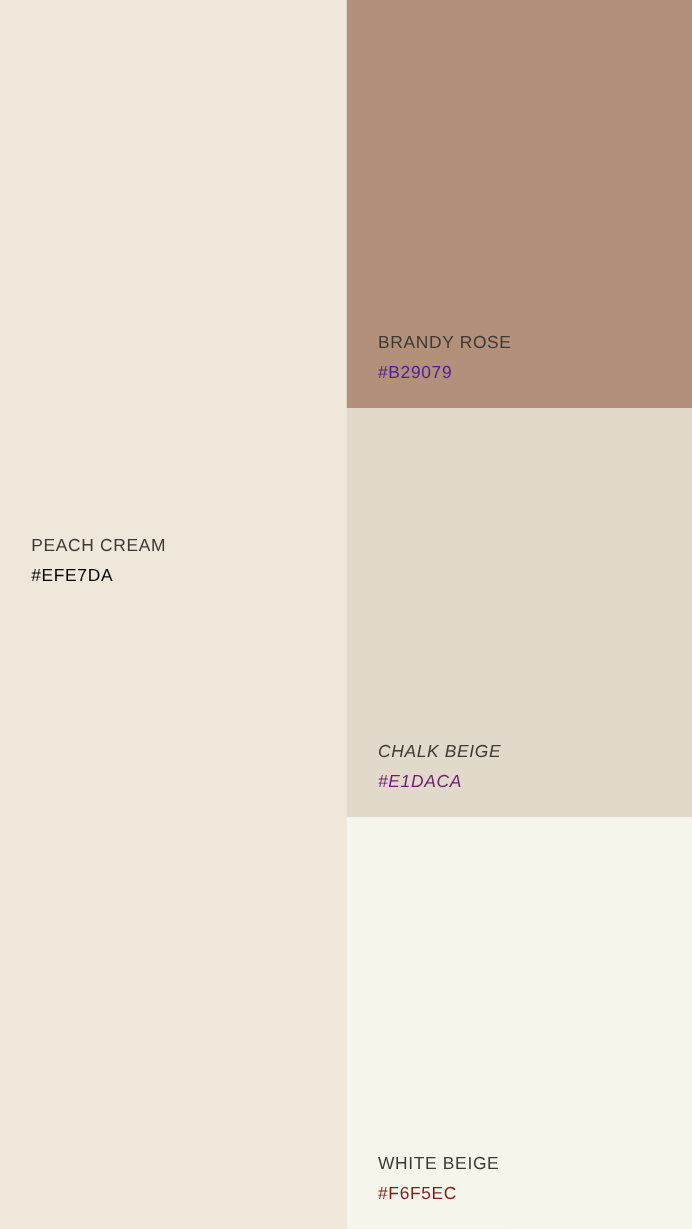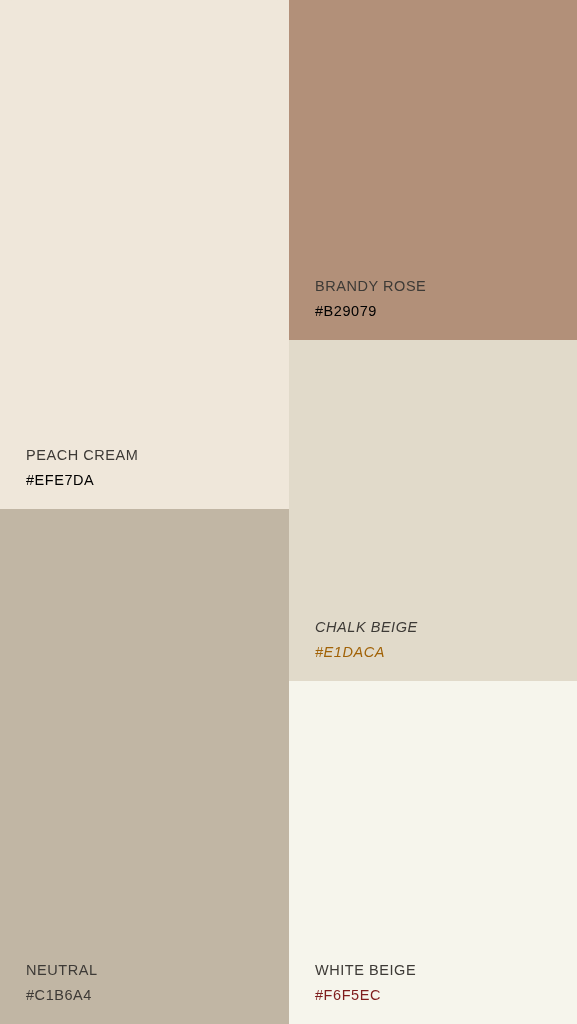--- a/index.html
+++ b/index.html
@@ -82,42 +82,36 @@
 
   <div class="column column-left">
 
     <div class="swatch sw-peach-cream" style="background-color: rgb(239, 231, 218); border-radius: 14px;">
       <div class="swatch-label">
         <span class="swatch-name" style="color: rgb(61, 58, 54);">PEACH CREAM</span>
         <span class="swatch-hex" style="color: #000000;">#EFE7DA</span>
       </div>
     </div>
 
-    <div class="swatch sw-neutral" style="background-color: rgb(193, 182, 164);">
-      <div class="swatch-label">
-        <span class="swatch-name" style="color: rgb(61, 58, 54);">NEUTRAL</span>
-        <span class="swatch-hex" style="color: rgb(61, 58, 54);">#C1B6A4</span>
-      </div>
-    </div>
 
   </div>
 
   <div class="column column-right">
 
     <div class="swatch sw-brandy-rose" style="background-color: rgb(178, 144, 121);">
       <div class="swatch-label">
         <span class="swatch-name" style="color: rgb(61, 58, 54);">BRANDY ROSE</span>
-        <span class="swatch-hex" style="color: #000000;">#B29079</span>
+        <span class="swatch-hex" style="color: #4c1d95;">#B29079</span>
       </div>
     </div>
 
     <div class="swatch sw-chalk-beige" style="background-color: rgb(225, 218, 202); font-style: italic;">
       <div class="swatch-label">
         <span class="swatch-name" style="color: rgb(61, 58, 54);">CHALK BEIGE</span>
-        <span class="swatch-hex" style="color: #a16207;">#E1DACA</span>
+        <span class="swatch-hex" style="color: #701a75;">#E1DACA</span>
       </div>
     </div>
 
     <div class="swatch sw-white-beige" style="background-color: rgb(246, 245, 236);">
       <div class="swatch-label">
         <span class="swatch-name" style="color: rgb(61, 58, 54);">WHITE BEIGE</span>
         <span class="swatch-hex" style="color: #7f1d1d;">#F6F5EC</span>
       </div>
     </div>
 

